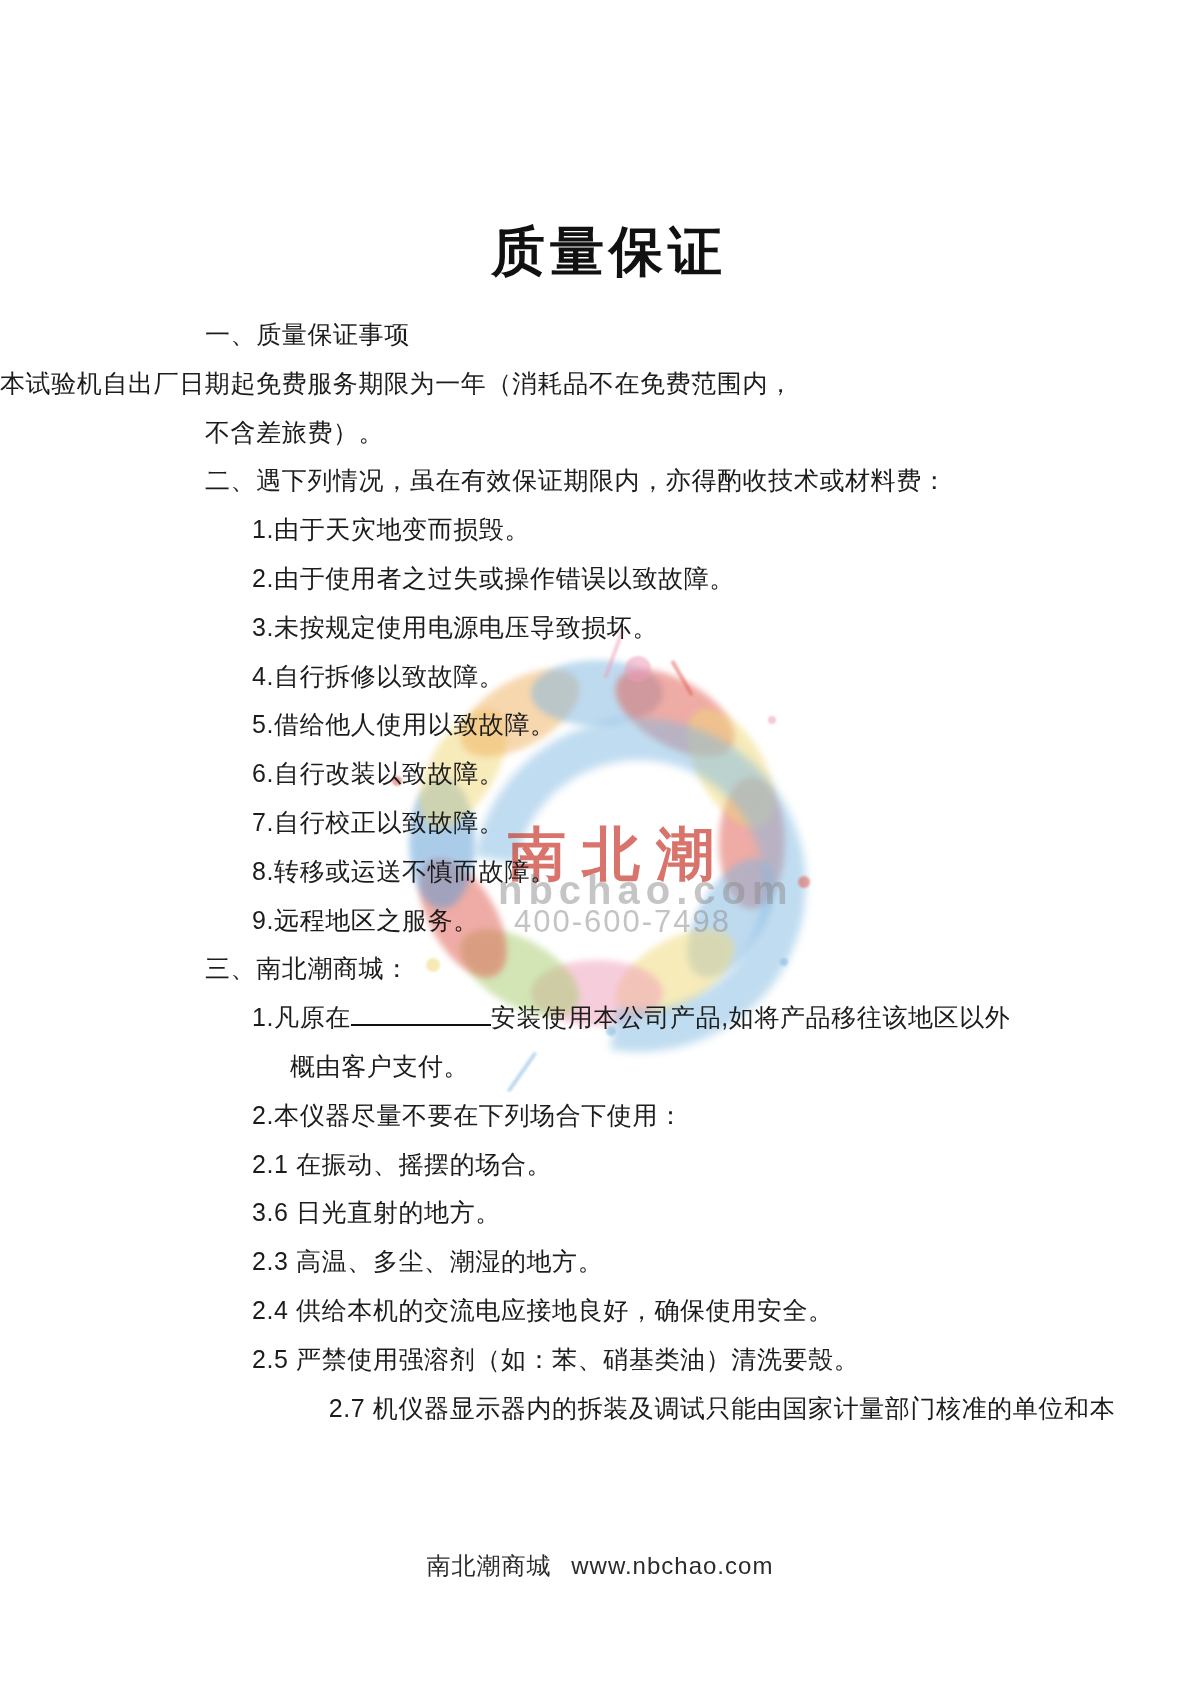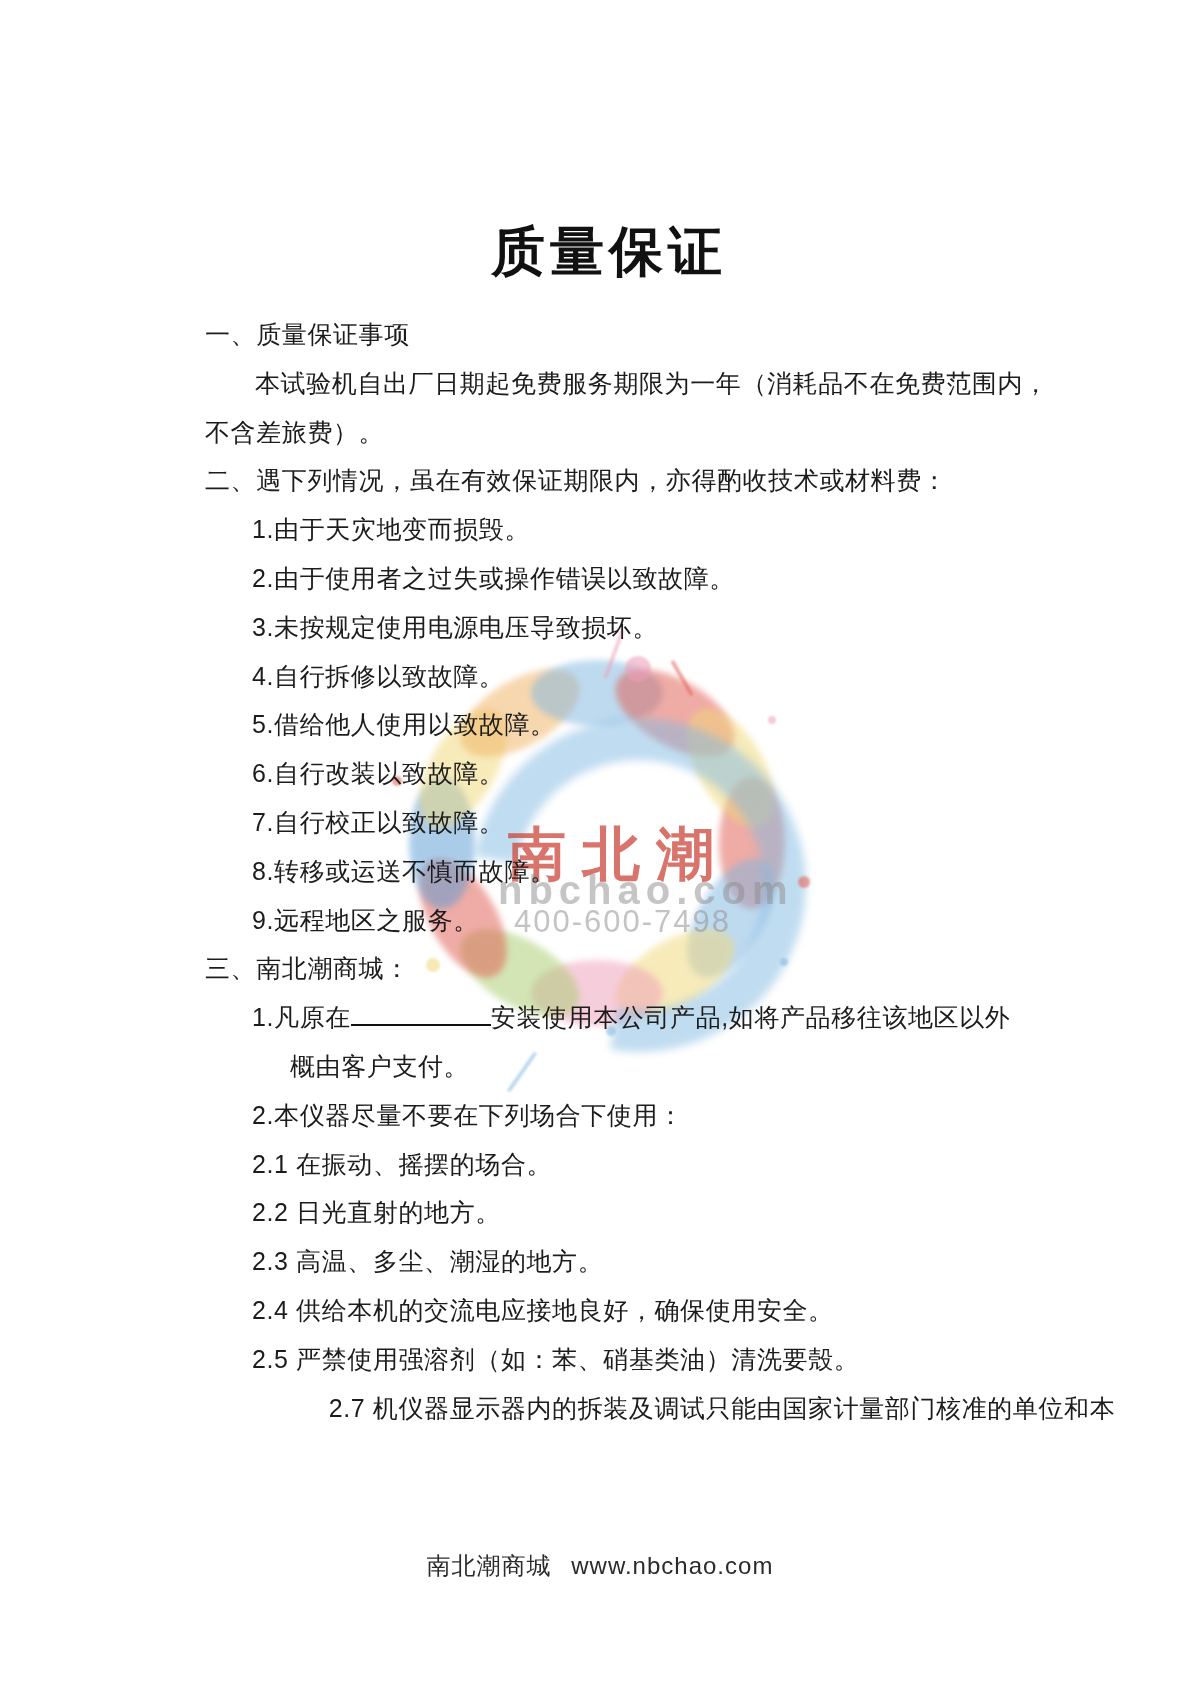--- a/index.html
+++ b/index.html
@@ -111,21 +111,21 @@
   }
   .line {
     height: 48.8px;
     line-height: 48.8px;
     font-size: 25px;
     letter-spacing: 0.6px;
     white-space: nowrap;
     color: #1c1c1c;
   }
   .line.h    { margin-left: 205px; }
-  .line.p1   { margin-left: 255px; }
+  .line.p1   { }
   .line.p0   { margin-left: 205px; }
   .line.li   { margin-left: 252px; }
   .line.li2  { margin-left: 290px; }
   .line.li27 { margin-left: 244px; text-align: center; }
   .blank {
     display: inline-block;
     width: 140px;
     height: 1em;
     border-bottom: 2px solid #111111;
     vertical-align: baseline;
@@ -194,21 +194,21 @@
     <div class="line li"><span>5.借给他人使用以致故障。</span></div>
     <div class="line li"><span>6.自行改装以致故障。</span></div>
     <div class="line li"><span>7.自行校正以致故障。</span></div>
     <div class="line li"><span>8.转移或运送不慎而故障。</span></div>
     <div class="line li"><span>9.远程地区之服务。</span></div>
     <div class="line h"><span>三、南北潮商城：</span></div>
     <div class="line li"><span>1.凡原在</span><span class="blank" style="width: 140px;"></span><span>安装使用本公司产品,如将产品移往该地区以外</span></div>
     <div class="line li2"><span>概由客户支付。</span></div>
     <div class="line li"><span>2.本仪器尽量不要在下列场合下使用：</span></div>
     <div class="line li"><span>2.1 在振动、摇摆的场合。</span></div>
-    <div class="line li"><span>2.2 日光直射的地方。</span></div>
+    <div class="line li"><span>3.6 日光直射的地方。</span></div>
     <div class="line li"><span>2.3 高温、多尘、潮湿的地方。</span></div>
     <div class="line li"><span>2.4 供给本机的交流电应接地良好，确保使用安全。</span></div>
     <div class="line li"><span>2.5 严禁使用强溶剂（如：苯、硝基类油）清洗要殼。</span></div>
     <div class="line li27"><span>2.7 机仪器显示器内的拆装及调试只能由国家计量部门核准的单位和本</span></div>
   </div>
 
 <div class="doc-footer">
   <span>南北潮商城</span>
   <span>www.nbchao.com</span>
 </div>

